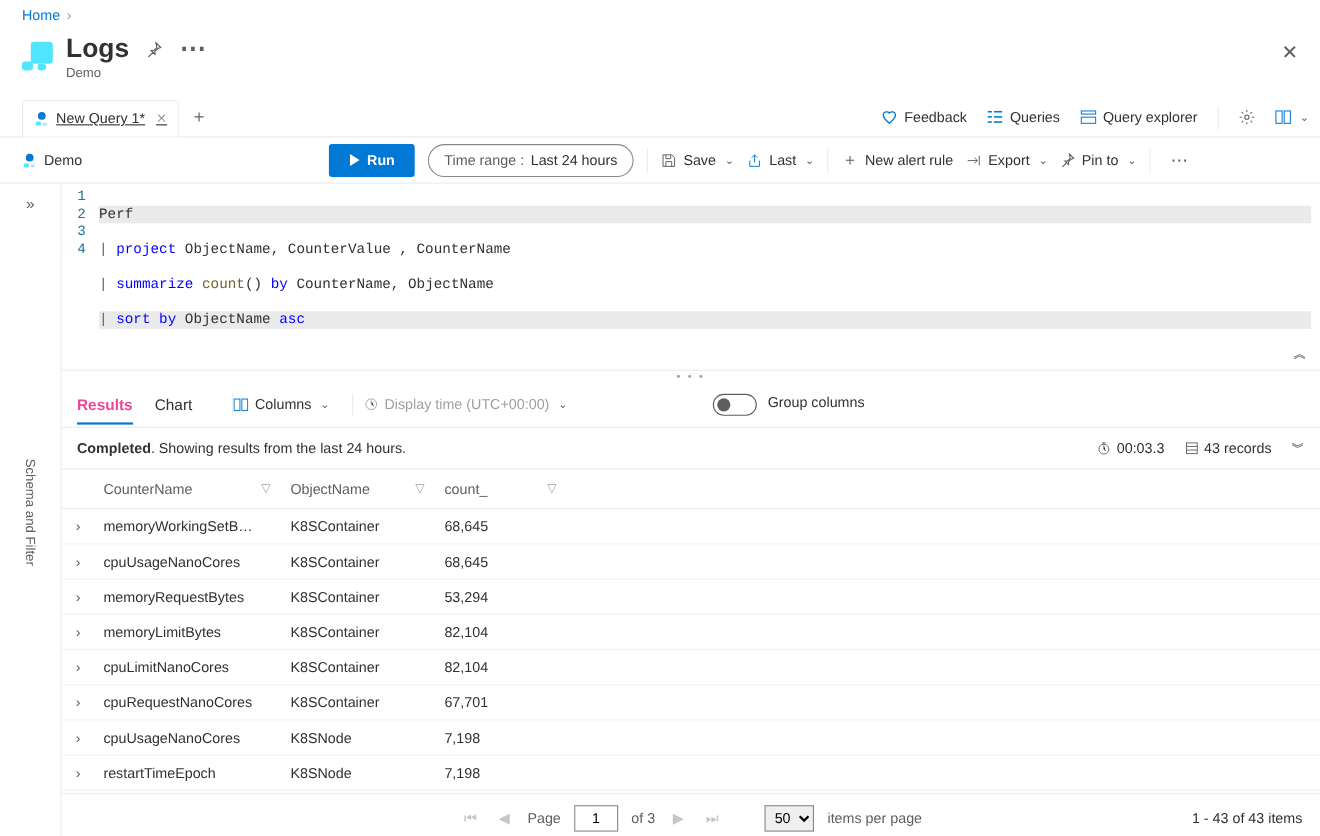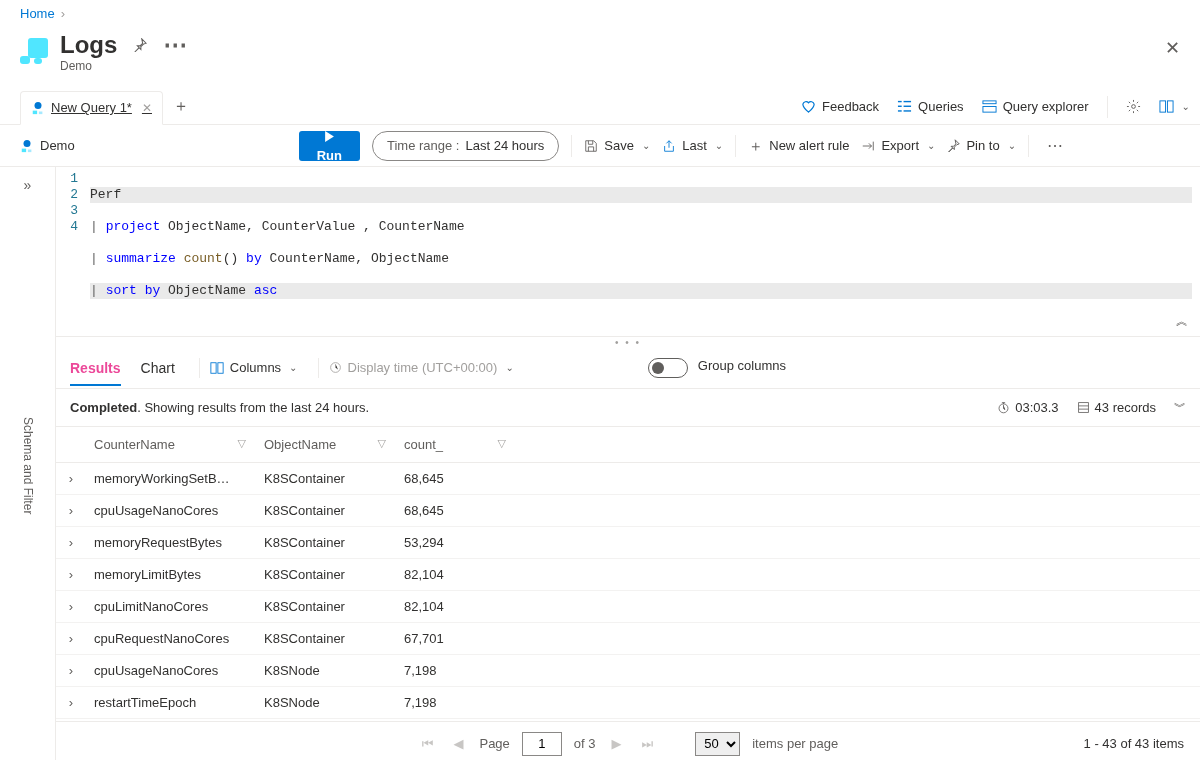--- a/index.html
+++ b/index.html
@@ -101,21 +101,21 @@
   }
   .scope {
     display: flex; align-items: center; gap: 6px;
     font-size: 13px;
   }
   .toolbar-spacer { width: 200px; }
   .run-btn {
     background: #0078d4; color: #fff; border: none;
     height: 30px; padding: 0 18px; border-radius: 3px;
     display: flex; align-items: center; gap: 6px;
-    font-size: 13px; cursor: pointer; font-weight: 600; flex-direction: column;
+    font-size: 13px; cursor: pointer; font-weight: 600;
   }
   .time-pill {
     border: 1px solid #8a8886; border-radius: 16px;
     height: 30px; padding: 0 14px;
     display: flex; align-items: center; gap: 6px;
     font-size: 13px;
     cursor: pointer;
   }
   .time-pill .label { color: #605e5c; }
   .vdiv { width: 1px; height: 22px; background: #edebe9; }
@@ -193,22 +193,22 @@
   }
   .rtab {
     font-size: 14px; cursor: pointer; padding-bottom: 8px;
     border-bottom: 2px solid transparent;
     margin-top: 10px;
   }
   .rtab.active { color: #ec4899; font-weight: 600; border-bottom-color: #0078d4; }
   .columns-btn {
     display: flex; align-items: center; gap: 6px;
     color: #323130; cursor: pointer; font-size: 13px;
-    padding-left: 10px; border-left: 1px solid #edebe9;
-    margin-left: 4px;
+    border-left: 1px solid #edebe9;
+    margin-left: 16px;
     height: 20px;
   }
   .disp-time {
     display: flex; align-items: center; gap: 6px;
     color: #a19f9d; cursor: default; font-size: 13px;
     padding-left: 10px; border-left: 1px solid #edebe9;
     height: 20px;
   }
   .group-toggle {
     display: flex; gap: 10px; font-size: 13px;
@@ -505,21 +505,21 @@
     <div class="status-row">
       <span><span class="bold">Completed</span><span>. Showing results from the last 24 hours.</span></span>
       <div class="status-right">
         <span style="display:flex;align-items:center;gap:5px">
           <span>
             <svg width="13" height="13" viewBox="0 0 16 16">
                 <circle cx="8" cy="9" r="5.5" fill="none" stroke="#605e5c"></circle>
                 <path stroke="#605e5c" d="M8 5v4l2 2M6 2h4M8 2v2"></path>
               </svg>
           </span>
-          <span>03:03.3</span>
+          <span>00:03.3</span>
         </span>
         <span style="display:flex;align-items:center;gap:5px">
           <span>
             <svg width="13" height="13" viewBox="0 0 16 16">
                 <rect x="2" y="2" width="12" height="12" fill="none" stroke="#605e5c"></rect>
                 <path stroke="#605e5c" d="M2 6h12M2 10h12"></path>
               </svg>
           </span>
           <span>43 records</span>
         </span>

